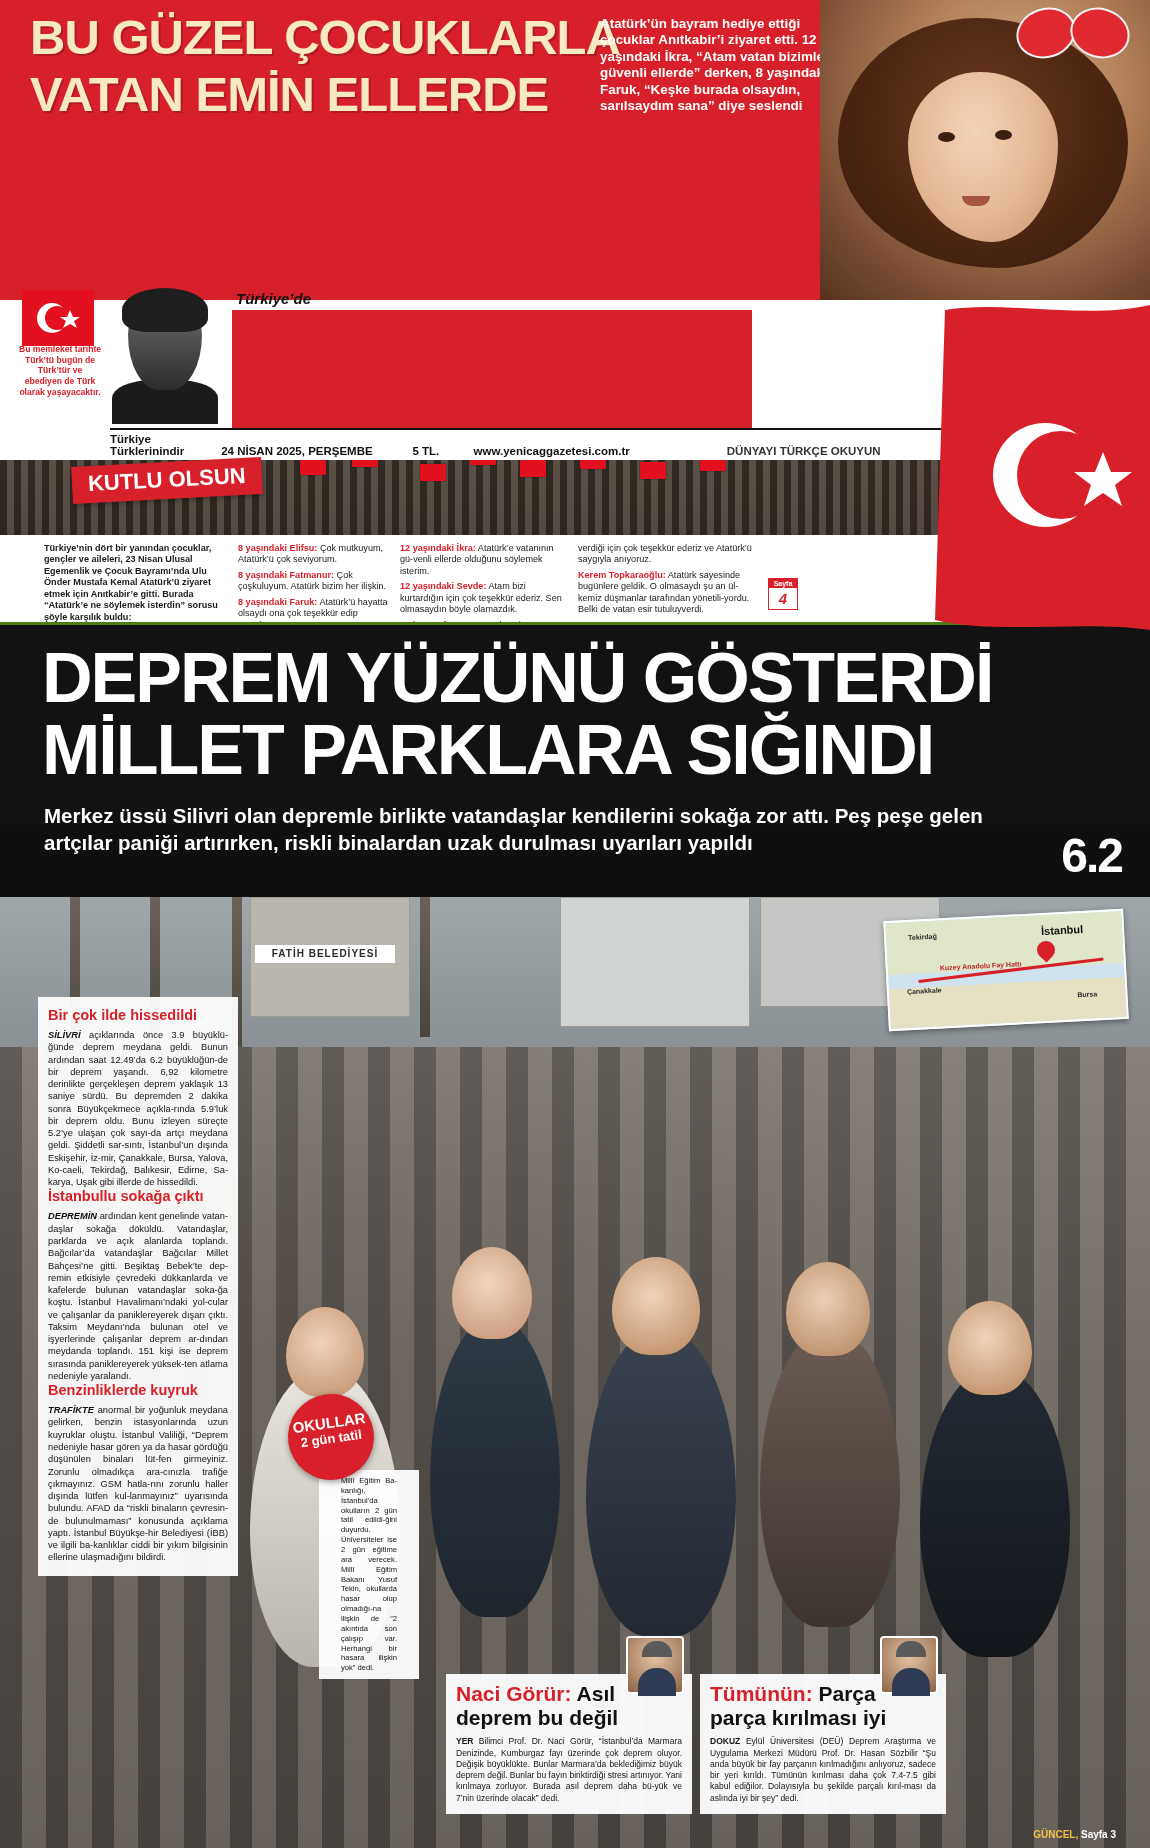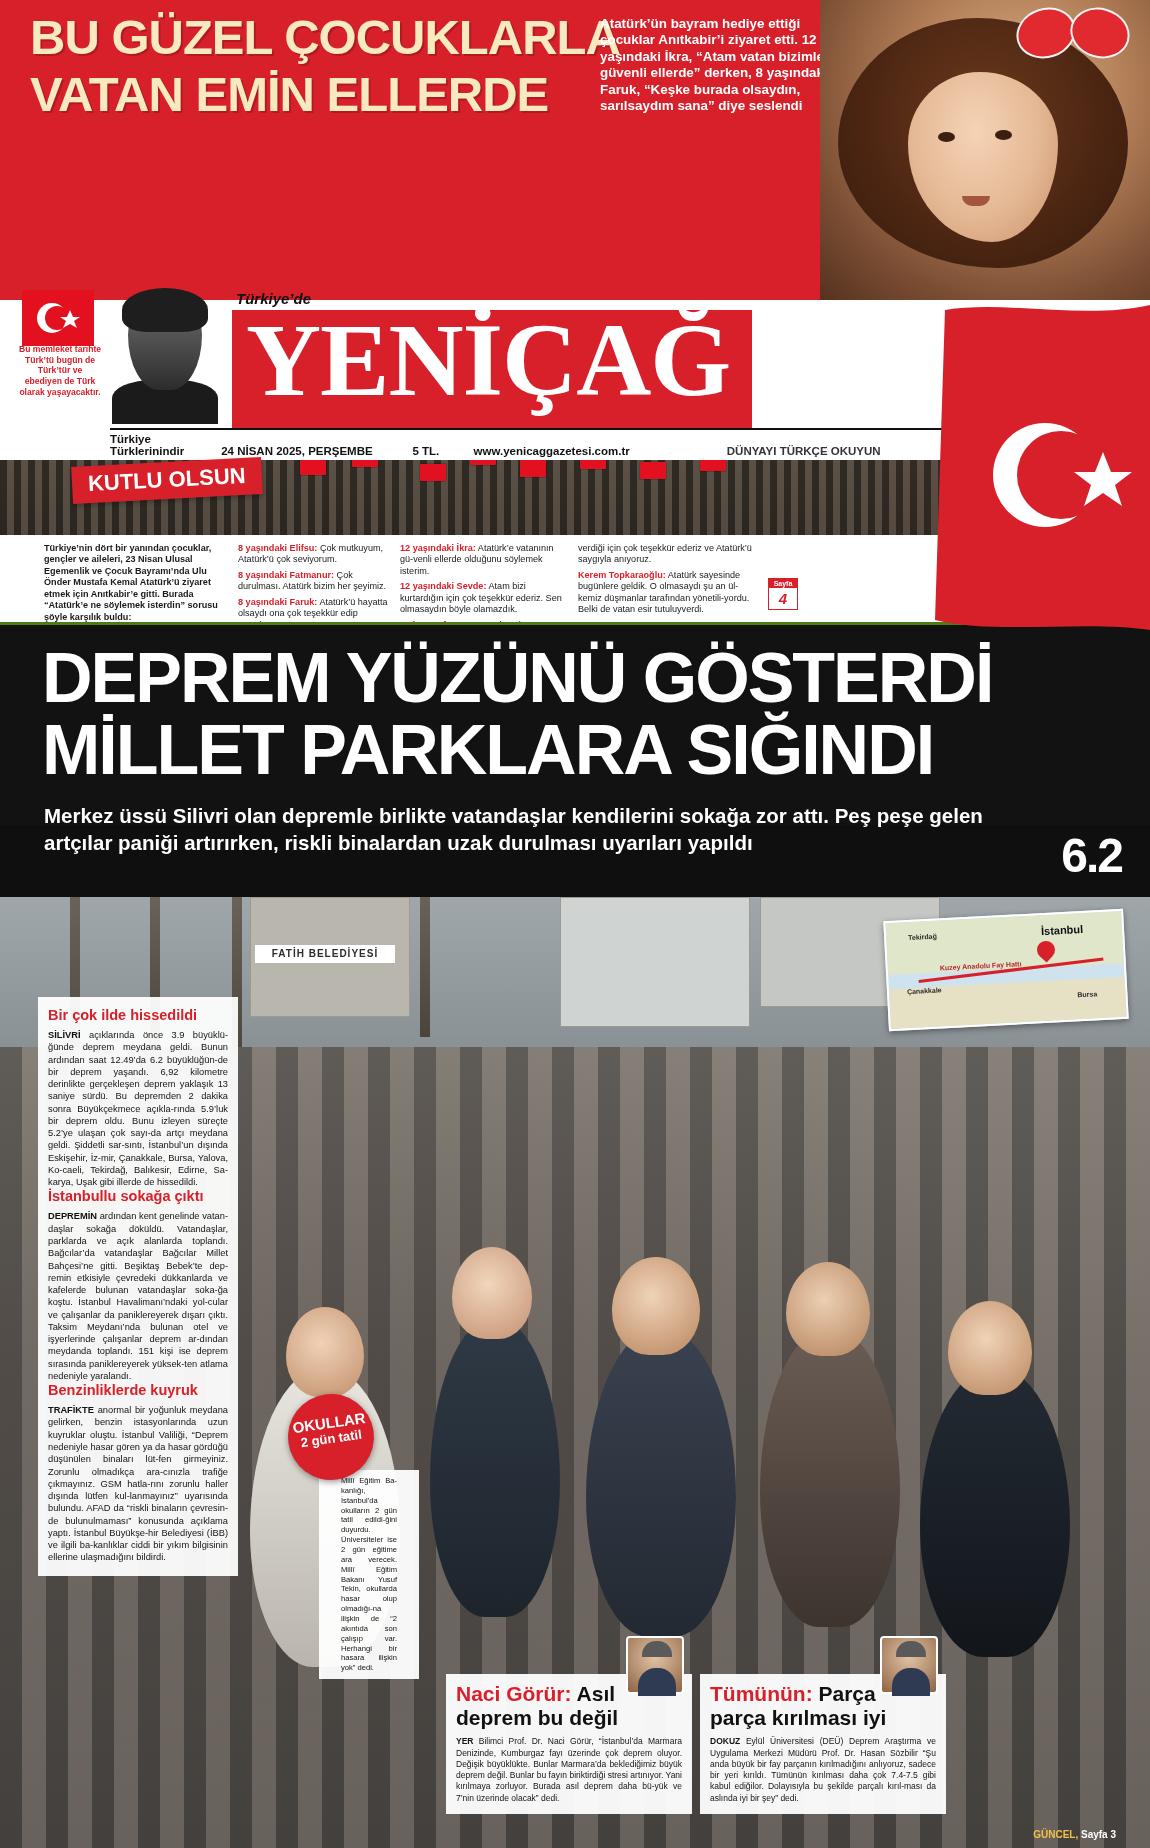--- a/index.html
+++ b/index.html
@@ -267,21 +267,21 @@
   .map-lbl { position:absolute; font-size:7px; color:#2b2b2b; font-weight:bold; }
 
   
   .lcol {
     position:absolute; left:38px; top:372px; width:200px;
     background:rgba(255,255,255,0.94); padding:10px 10px 12px;
   }
   .lcol h3 { margin:0 0 6px; color:#d8202a; font-size:14.5px; font-weight:bold; }
   .lcol h3.sec { }
   .lcol p { margin:0; font-size:9.3px; line-height:1.32; color:#141414; text-align:justify; }
-  .lcol p b { color:#111; }
+  .lcol p b { color:#111;font-style:italic; }
 
   
   .okullar {
     position:absolute; left:288px; top:1394px; width:86px; height:86px; z-index:12;
     background:#d8202a; border-radius:50%; color:#fff; text-align:center;
     transform:rotate(-8deg); box-shadow:0 2px 6px rgba(0,0,0,.4);
   }
   .okullar .t1 { font-size:15px; font-weight:bold; margin-top:20px; }
   .okullar .t3 { font-size:13px; font-weight:bold; }
   .okul-box {
@@ -378,38 +378,37 @@
     <div class="ata-quote">Bu memleket tarihte Türk’tü bugün de Türk’tür ve ebediyen de Türk olarak yaşayacaktır.</div>
 
     <div class="ata-portrait">
       <div class="ata-body"></div>
       <div class="ata-head"></div>
       <div class="ata-hair"></div>
     </div>
 
     <div class="turkiyede">Türkiye’de</div>
     <div class="logo-red"></div>
-    <div class="logo-text">YENİÇAĞ</div>
 
     <div class="masthead-rule"></div>
     <div class="masthead-line">
       <span class="ml-1">Türkiye Türklerinindir</span>
       <span class="ml-2">24 NİSAN 2025, PERŞEMBE</span>
       <span style="width:58px;">5 TL.</span>
       <span class="ml-3">www.yenicaggazetesi.com.tr</span>
       <span class="ml-4">DÜNYAYI TÜRKÇE OKUYUN</span>
     </div>
   </div>
 
   <div class="caption-area">
     <div class="cap-col c1">Türkiye’nin dört bir yanından çocuklar, gençler ve aileleri, 23 Nisan Ulusal Egemenlik ve Çocuk Bayramı’nda Ulu Önder Mustafa Kemal Atatürk’ü ziyaret etmek için Anıtkabir’e gitti. Burada “Atatürk’e ne söylemek isterdin” sorusu şöyle karşılık buldu:</div>
 
     <div class="cap-col c2">
       <p style="margin:0 0 4px;"><span class="lead">8 yaşındaki Elifsu:</span><span> Çok mutkuyum, Atatürk’ü çok seviyorum.</span></p>
-      <p style="margin:0 0 4px;"><span class="lead">8 yaşındaki Fatmanur:</span><span> Çok durulması. Atatürk bizim her şeyimiz.</span></p>
+      <p style="margin:0 0 4px;"><span class="lead">8 yaşındaki Fatmanur:</span><span> Çok çoşkuluyum. Atatürk bizim her ilişkin.</span></p>
       <p style="margin:0;"><span class="lead">8 yaşındaki Faruk:</span><span> Atatürk’ü hayatta olsaydı ona çok teşekkür edip sarırdım.</span></p>
     </div>
 
     <div class="cap-col c3">
       <p style="margin:0 0 4px;"><span class="lead">12 yaşındaki İkra:</span><span> Atatürk’e vatanının gü-venli ellerde olduğunu söylemek isterim.</span></p>
       <p style="margin:0 0 4px;"><span class="lead">12 yaşındaki Sevde:</span><span> Atam bizi kurtardığın için çok teşekkür ederiz. Sen olmasaydın böyle olamazdık.</span></p>
       <p style="margin:0;"><span class="lead">Mehmet Efe Boz:</span><span> Atatürk’ün bayramı bize</span></p>
     </div>
 
     <div class="cap-col c4">

